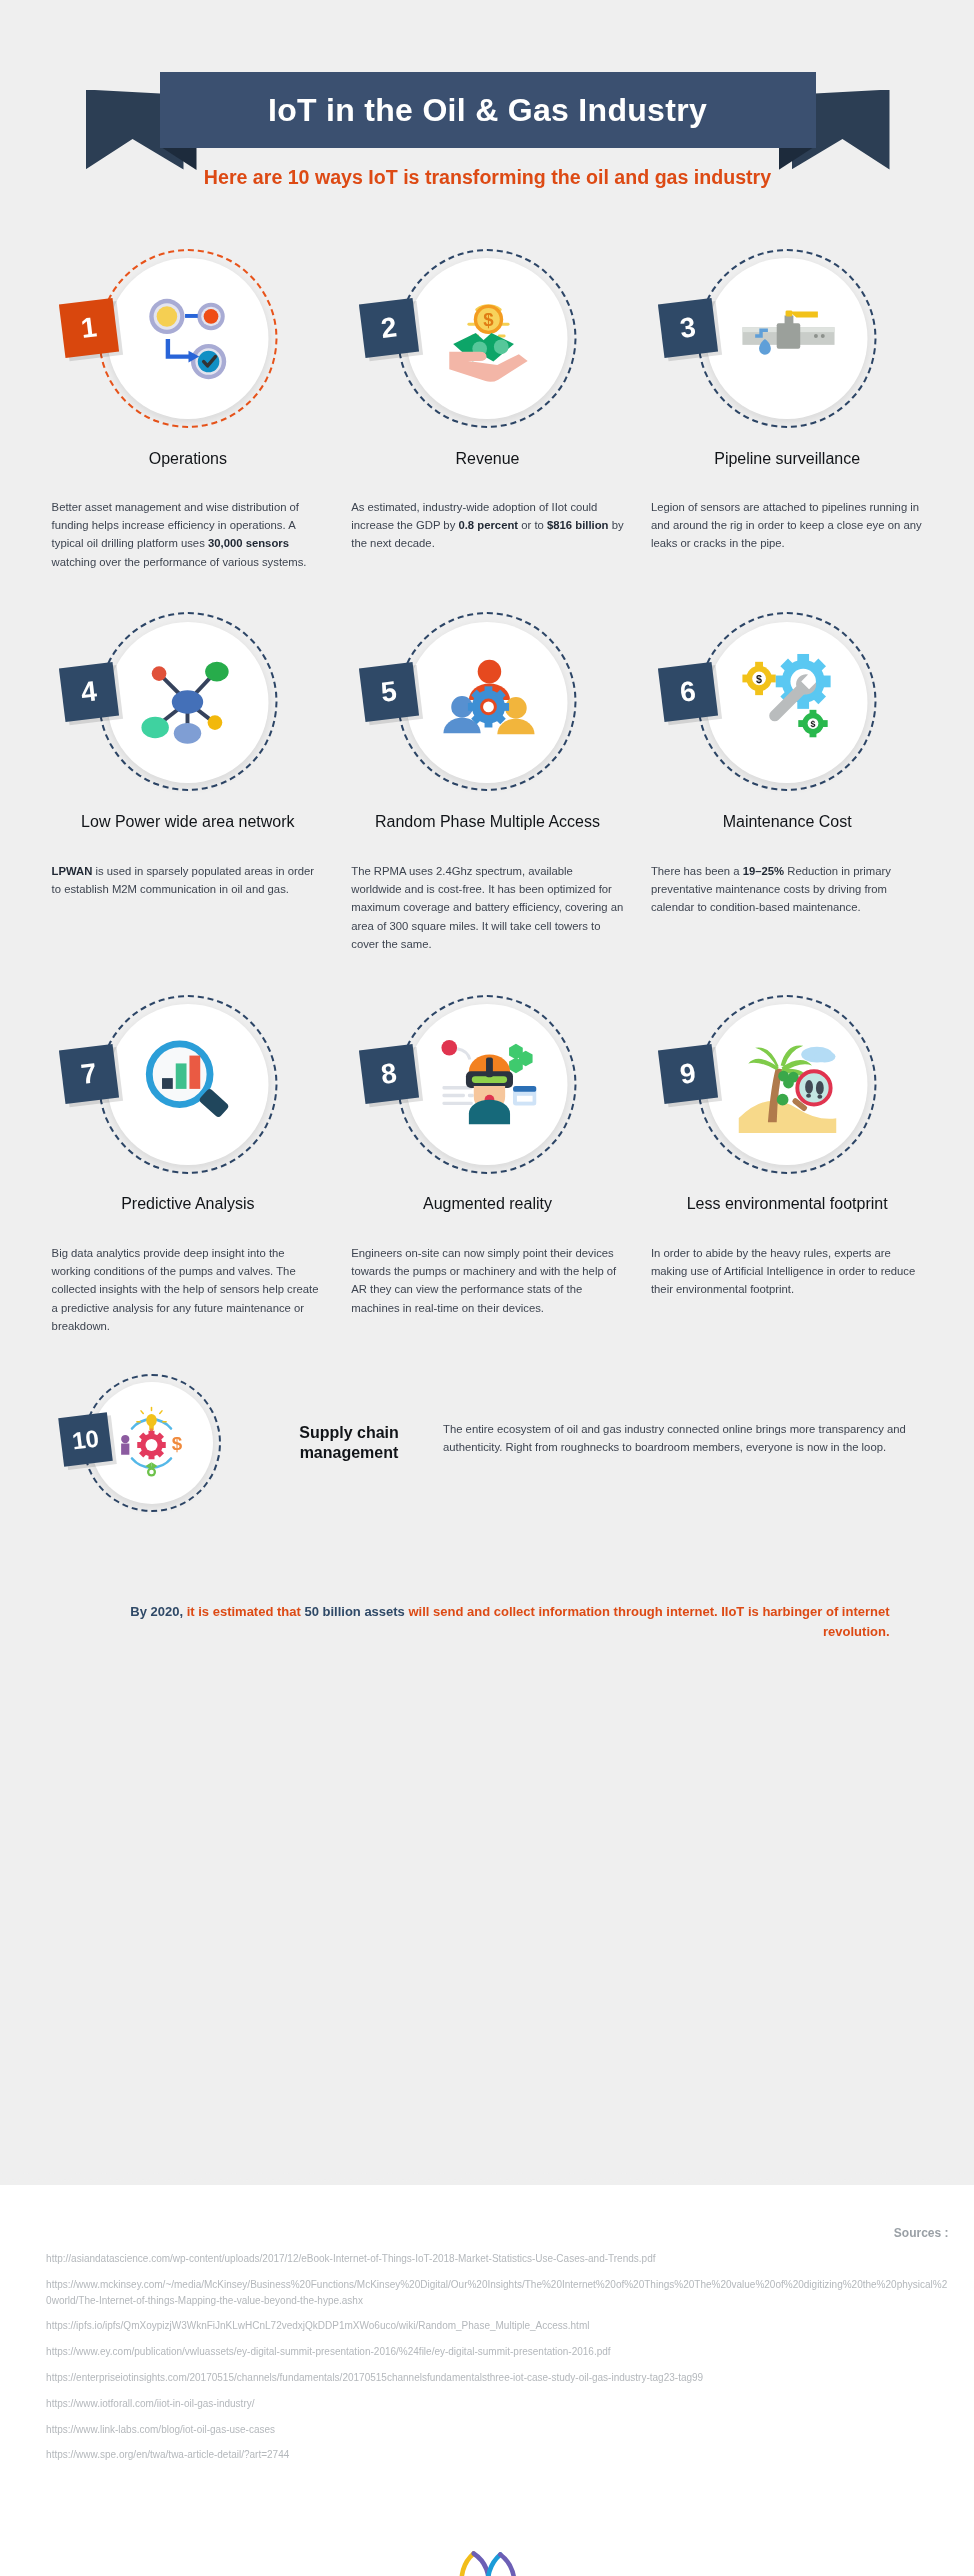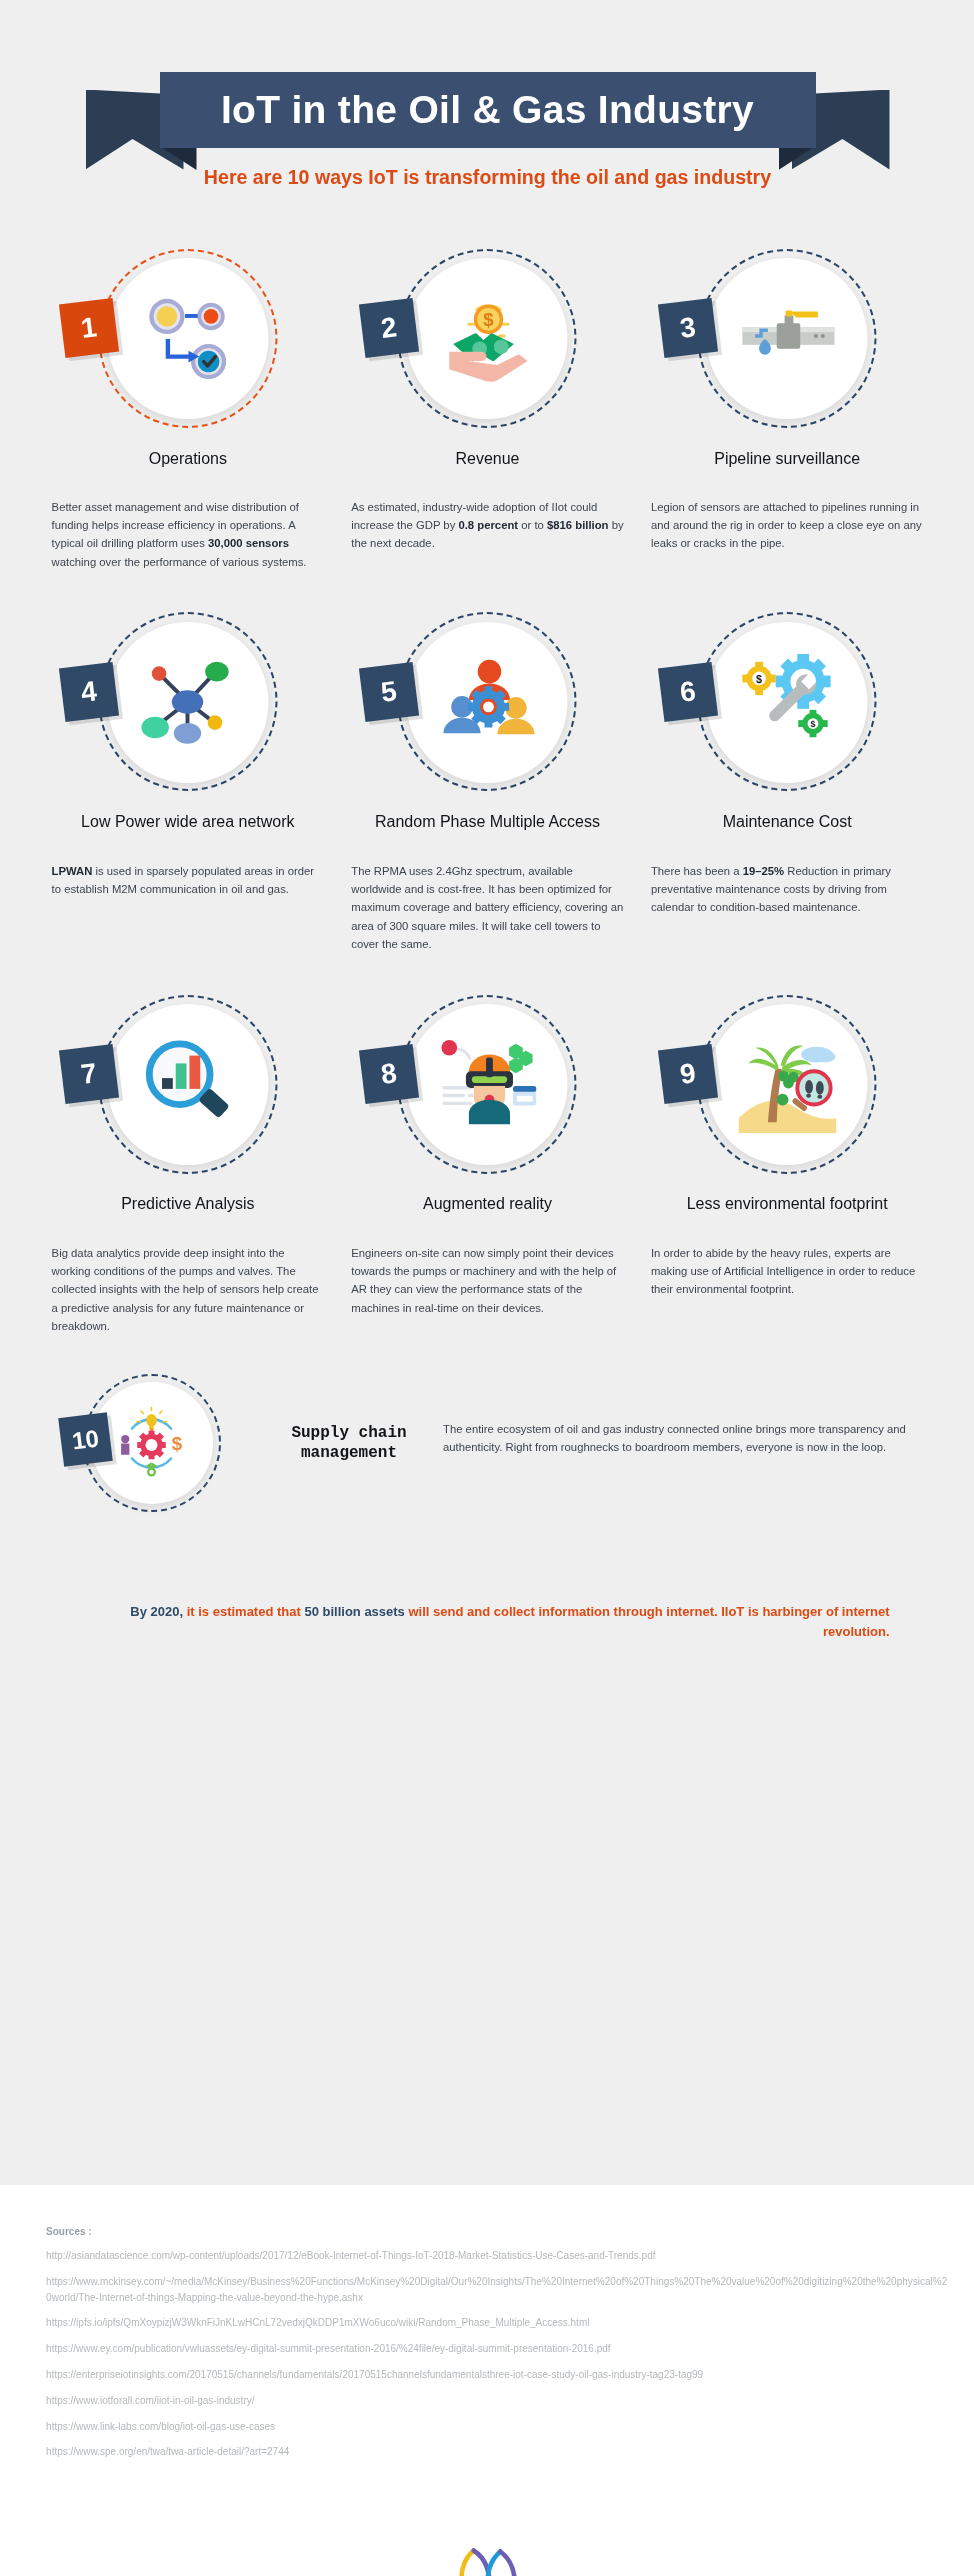--- a/index.html
+++ b/index.html
@@ -83,21 +83,21 @@
     right:74px;
     top:0;
     height:76px;
     background:#3b5070;
     display:flex;
     align-items:center;
     justify-content:center;
   }
   .ribbon-title{
     color:#ffffff;
-    font-size:39px;
+    font-size:32px;
     font-weight:bold;
     letter-spacing:0.3px;
     white-space:nowrap;
   }
 
   
   .subtitle{
     text-align:center;
     color:#dd4a14;
     font-size:19.6px;
@@ -204,21 +204,20 @@
   .row10 .num-badge{ left:11.3px; top:44px; width:49px; height:49px; }
   .row10 .num-badge span{ font-size:24px; }
   .row10-title{
     flex:0 0 155px;
     font-size:16px;
     font-weight:bold;
     color:#111418;
     line-height:1.25;
     padding-top:52px;
     text-align:center;
-    font-family:Liberation Mono, monospace;
   }
   .row10-body{
     flex:1 1 auto;
     font-size:11.3px;
     line-height:1.62;
     color:#3d4450;
     padding-top:49px;
     padding-left:16.5px;
   }
 
@@ -236,24 +235,25 @@
 
   
   .sources{
     width:922px;
     margin:0 auto;
     padding:42px 0 15.5px 19.6px;
     box-sizing:border-box;
     background:#ffffff;
   }
   .sources-label{
-    font-size:10px;
+    font-size:12px;
     font-weight:bold;
     color:#9aa0a6;
     margin-bottom:11.3px;
+    text-align:right;
   }
   .source-url{
     font-size:10px;
     color:#b4b8bc;
     line-height:1.55;
     margin-bottom:10.3px;
     word-break:break-all;
   }
 
   

